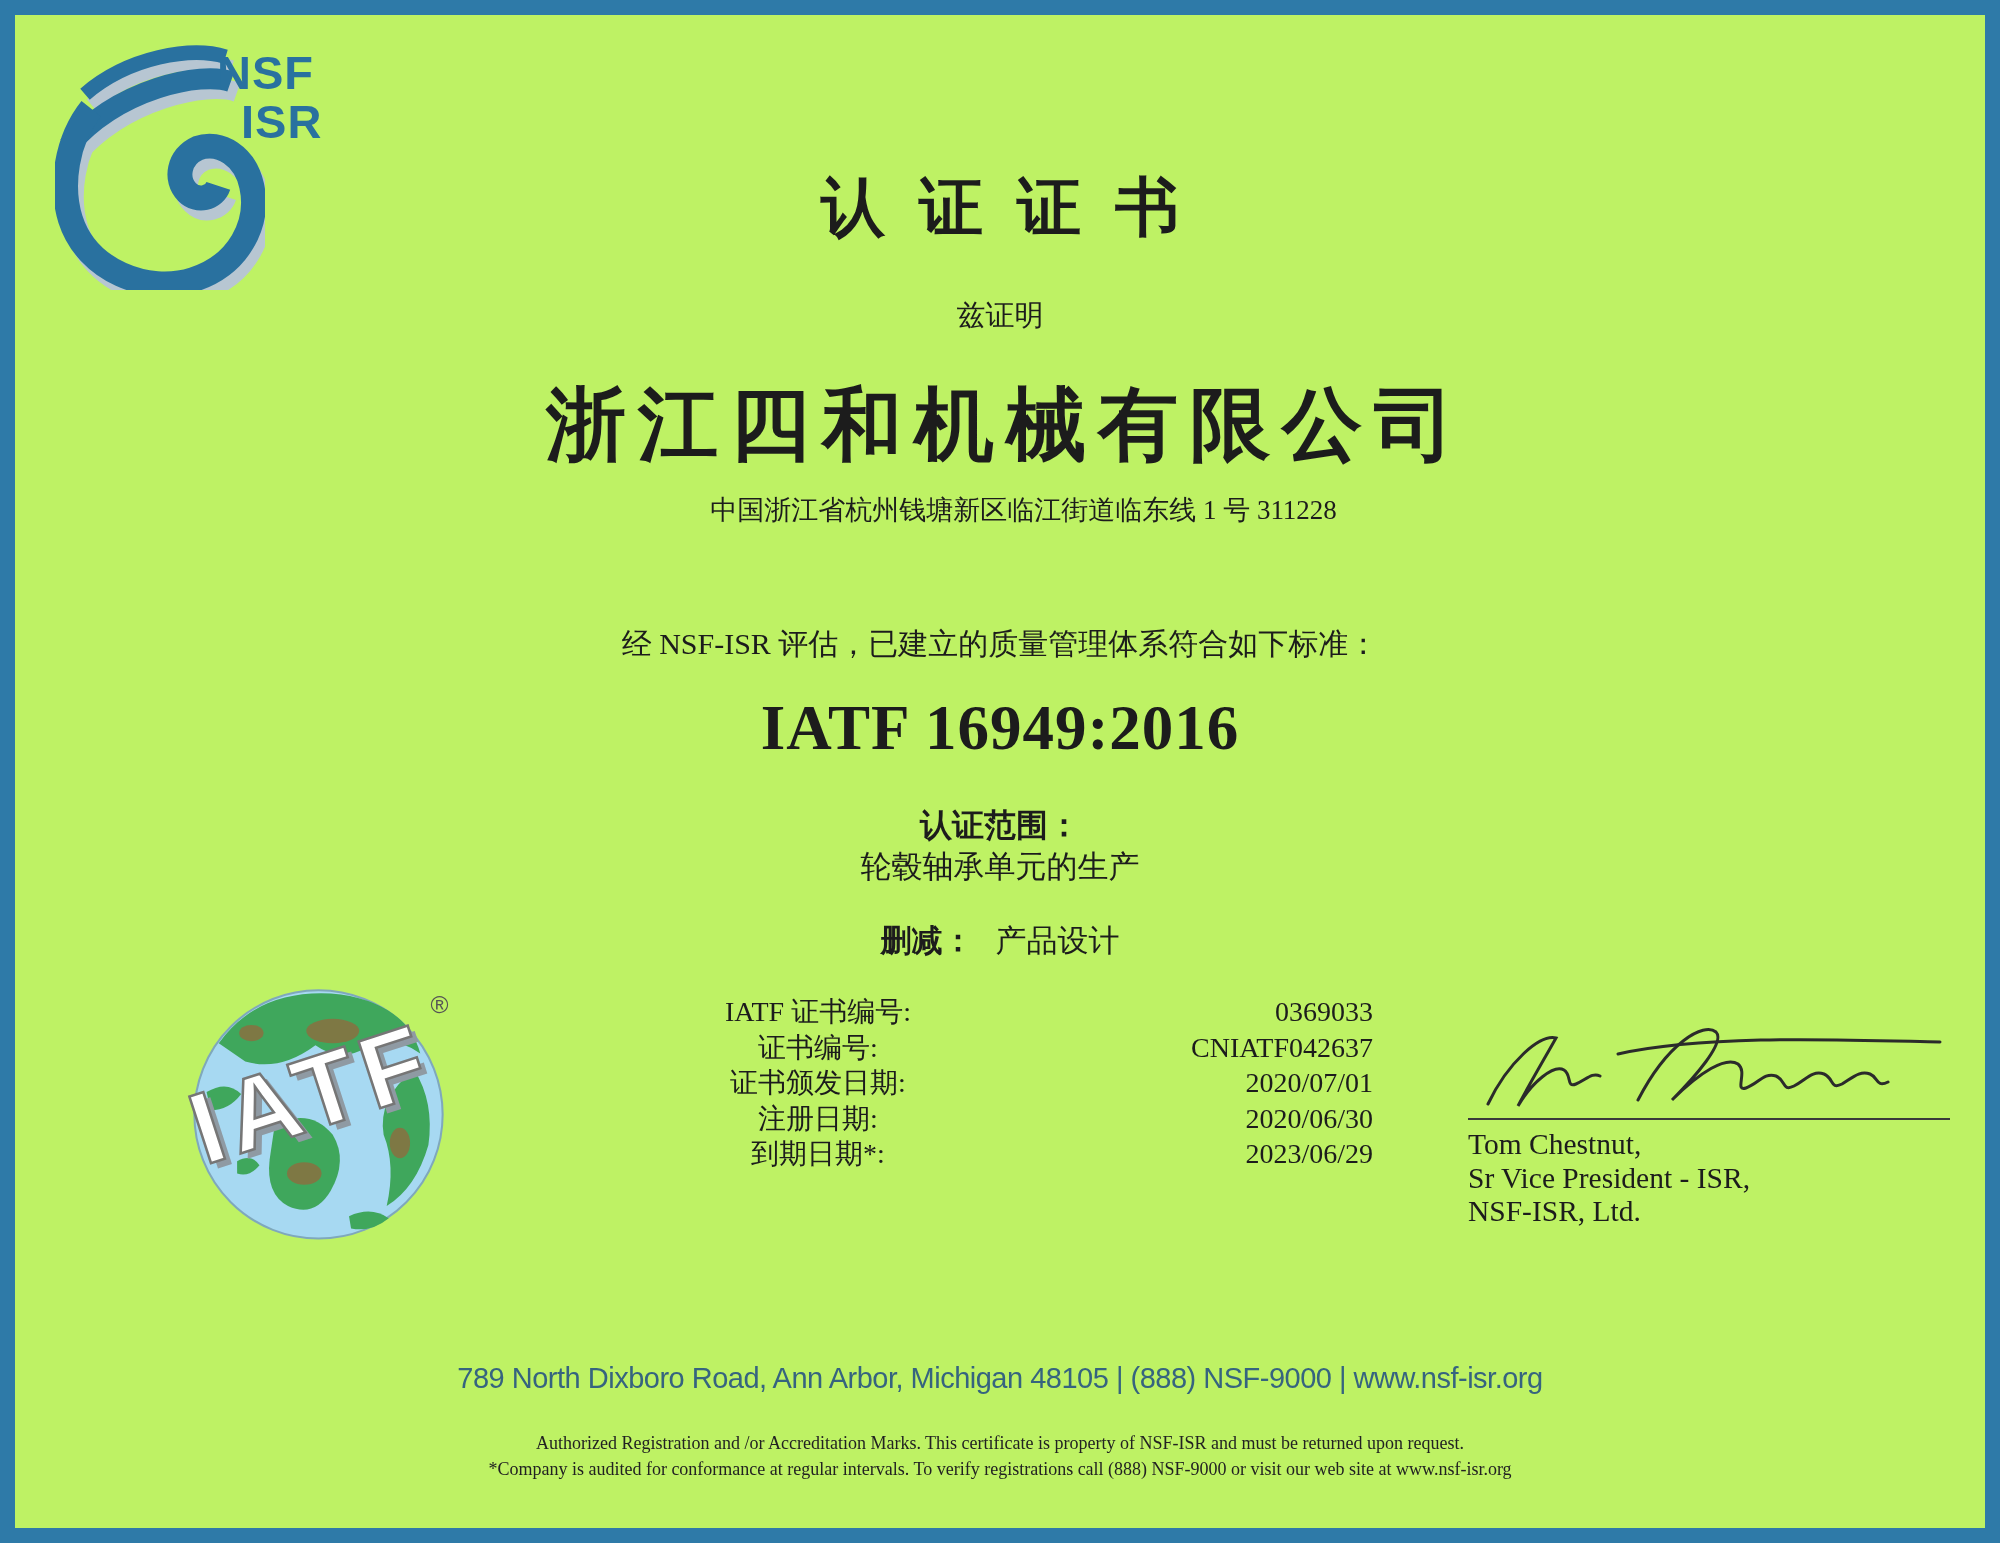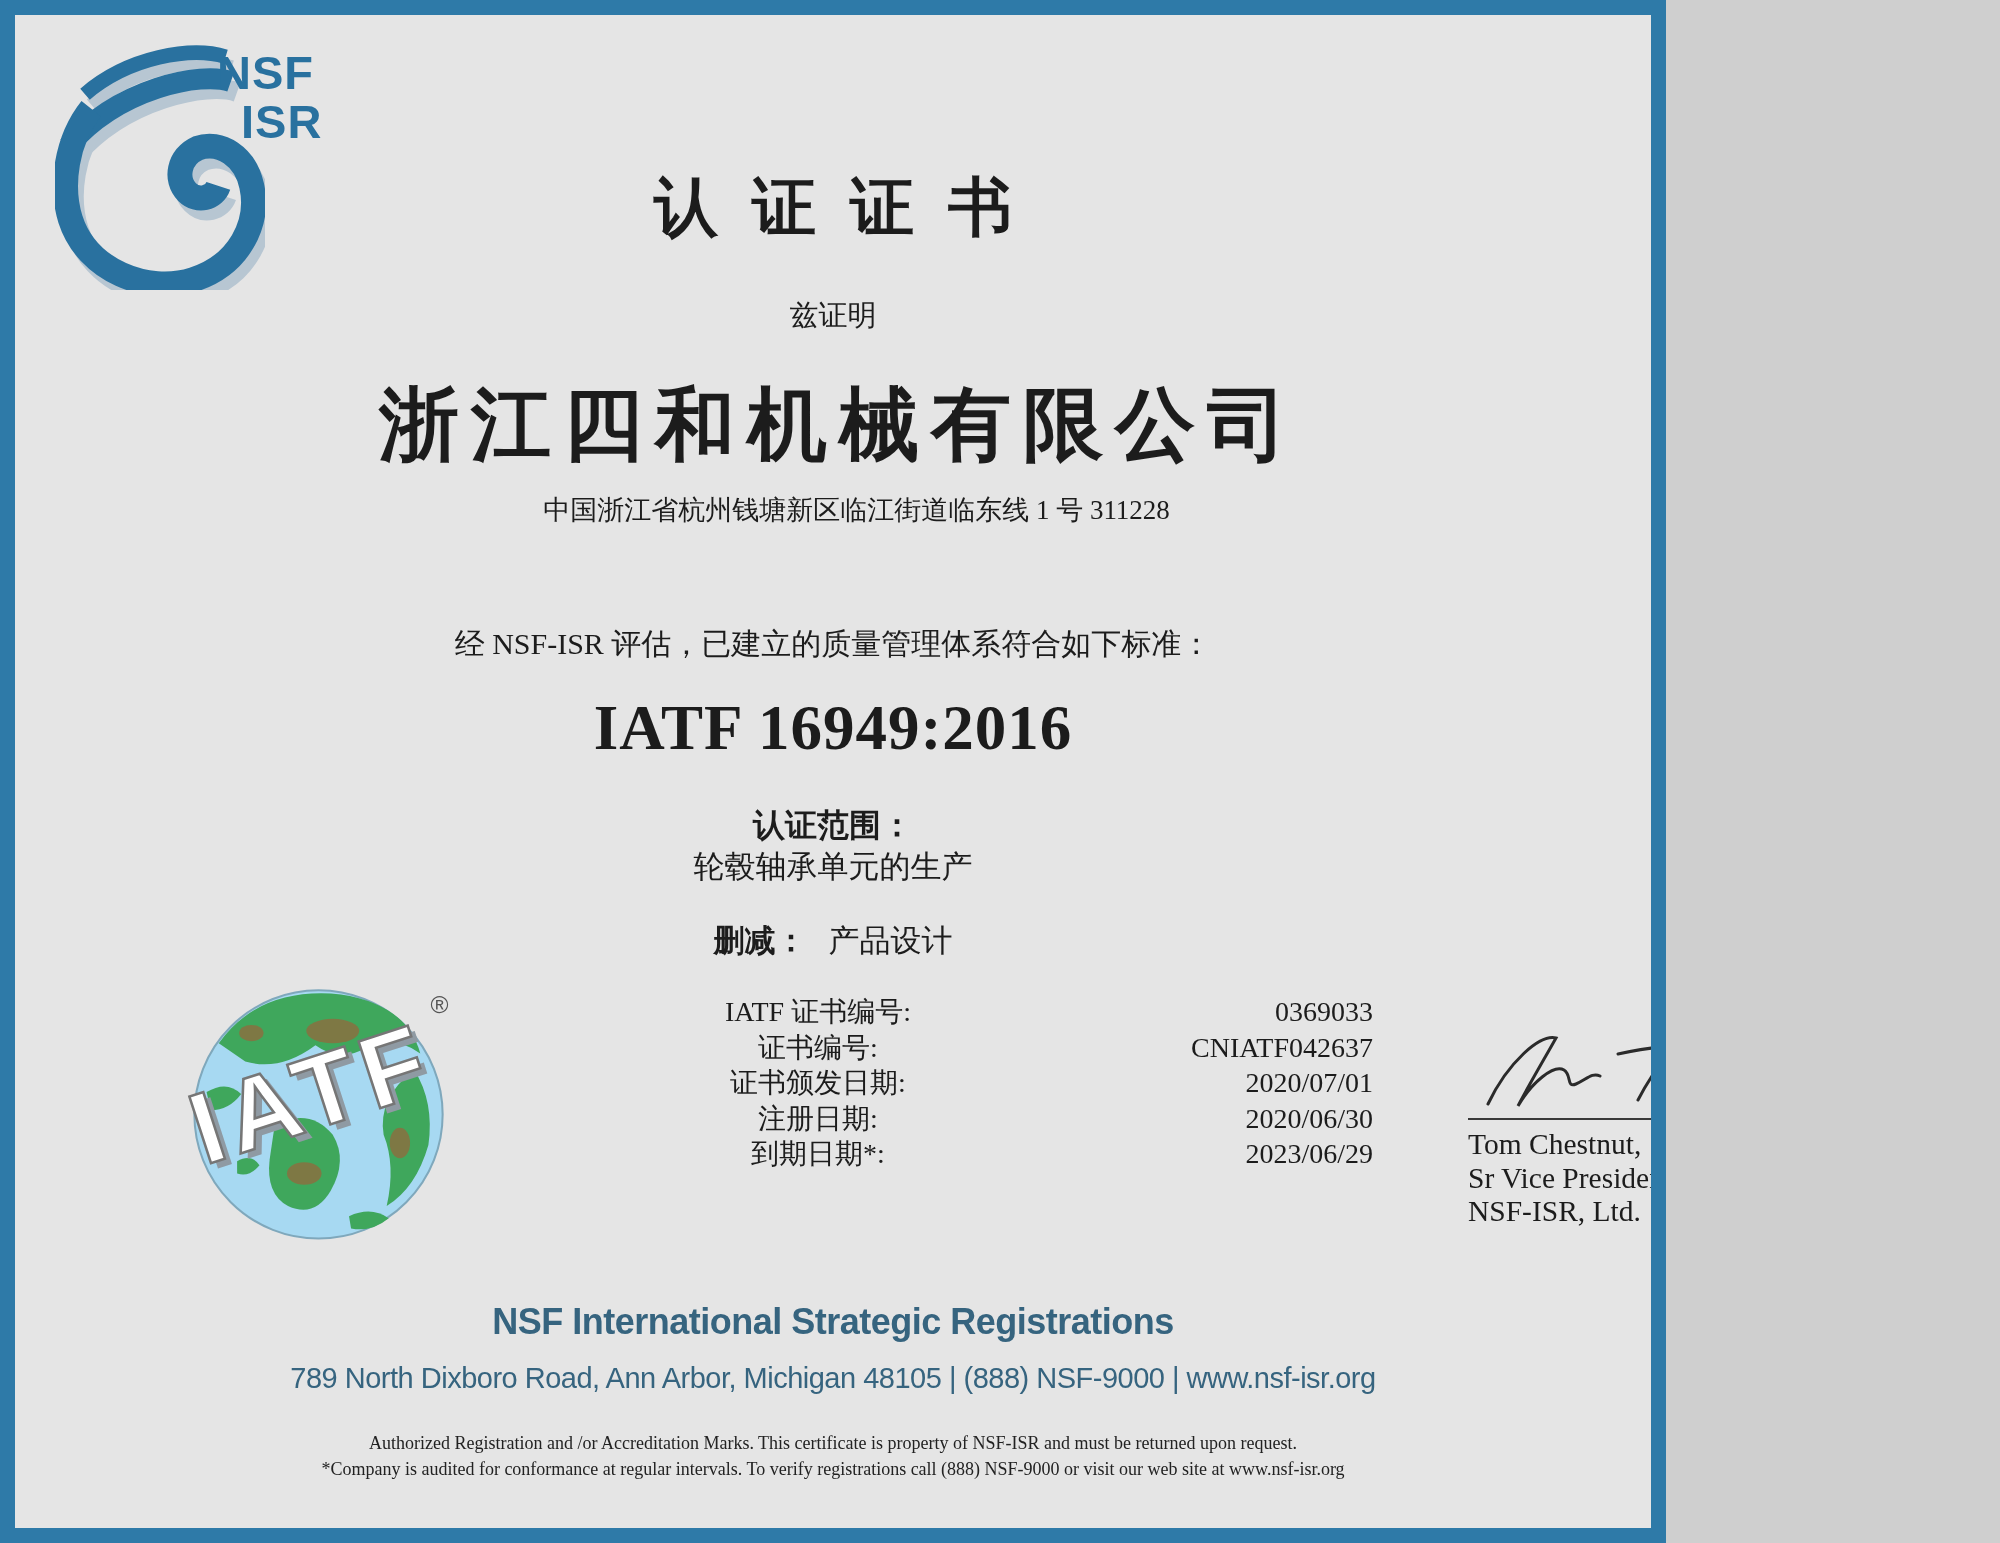--- a/index.html
+++ b/index.html
@@ -1,19 +1,19 @@
 <!DOCTYPE html>
 <html><head>
 <meta charset="utf-8">
 <style>
   html,body{margin:0;padding:0;background:#cfcfcf;}
   .page{
     position:relative;
-    width:1666px;height:1543px;
-    background:#e5e5e5;
+    width:2000px;height:1543px;
+    background:#bef264;
     font-family:"Liberation Serif","DejaVu Serif",serif;
     color:#1c1c1c;
     overflow:hidden;
   }
   .frame{position:absolute;inset:0;border:15px solid #2e7aa8;pointer-events:none;}
   .abs{position:absolute;}
   .ctr{left:0;right:0;text-align:center;}
 
   
   .nsf-logo{left:55px;top:40px;width:270px;height:260px;}
@@ -146,19 +146,18 @@
         </g>
       </svg>
     </div>
     <div class="sig-names">
       <div>Tom Chestnut,</div>
       <div>Sr Vice President - ISR,</div>
       <div>NSF-ISR, Ltd.</div>
     </div>
   </div>
 
-  <div class="abs ctr footer-org">NSF International Strategic Registrations</div>
   <div class="abs ctr footer-address">789 North Dixboro Road, Ann Arbor, Michigan 48105 | (888) NSF-9000 | www.nsf-isr.org</div>
   <div class="abs ctr fine1">Authorized Registration and /or Accreditation Marks. This certificate is property of NSF-ISR and must be returned upon request.</div>
   <div class="abs ctr fine2">*Company is audited for conformance at regular intervals. To verify registrations call (888) NSF-9000 or visit our web site at www.nsf-isr.org</div>
 
   <div class="frame"></div>
 </div>
 
 </body></html>

